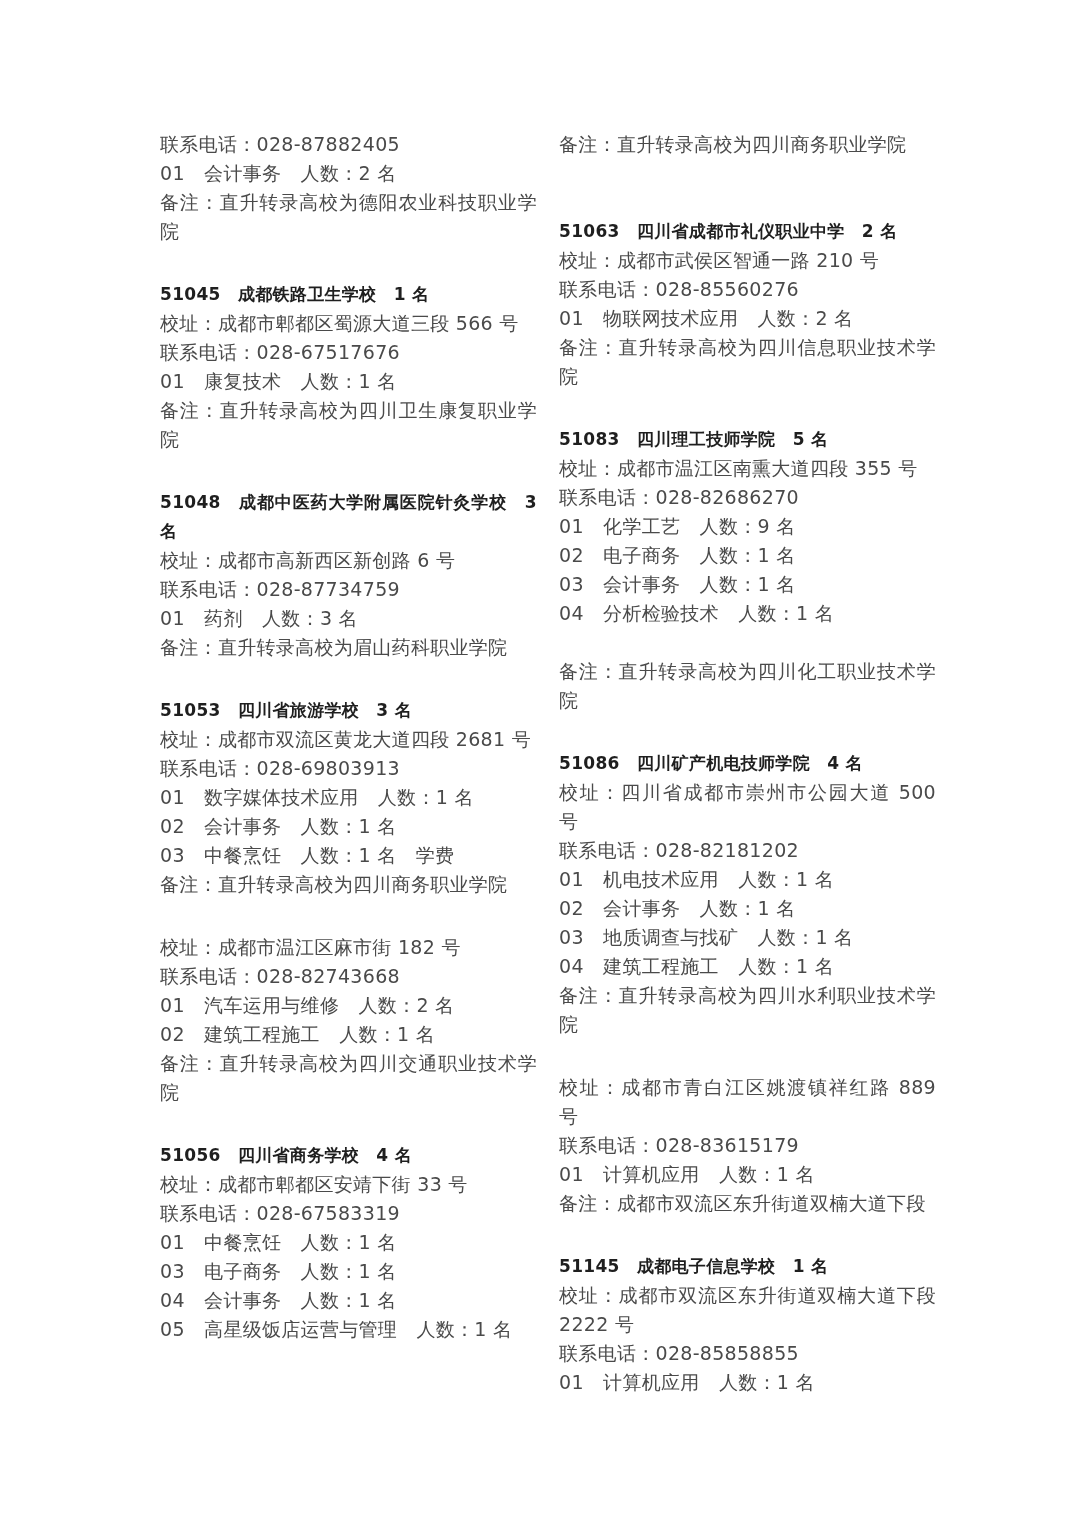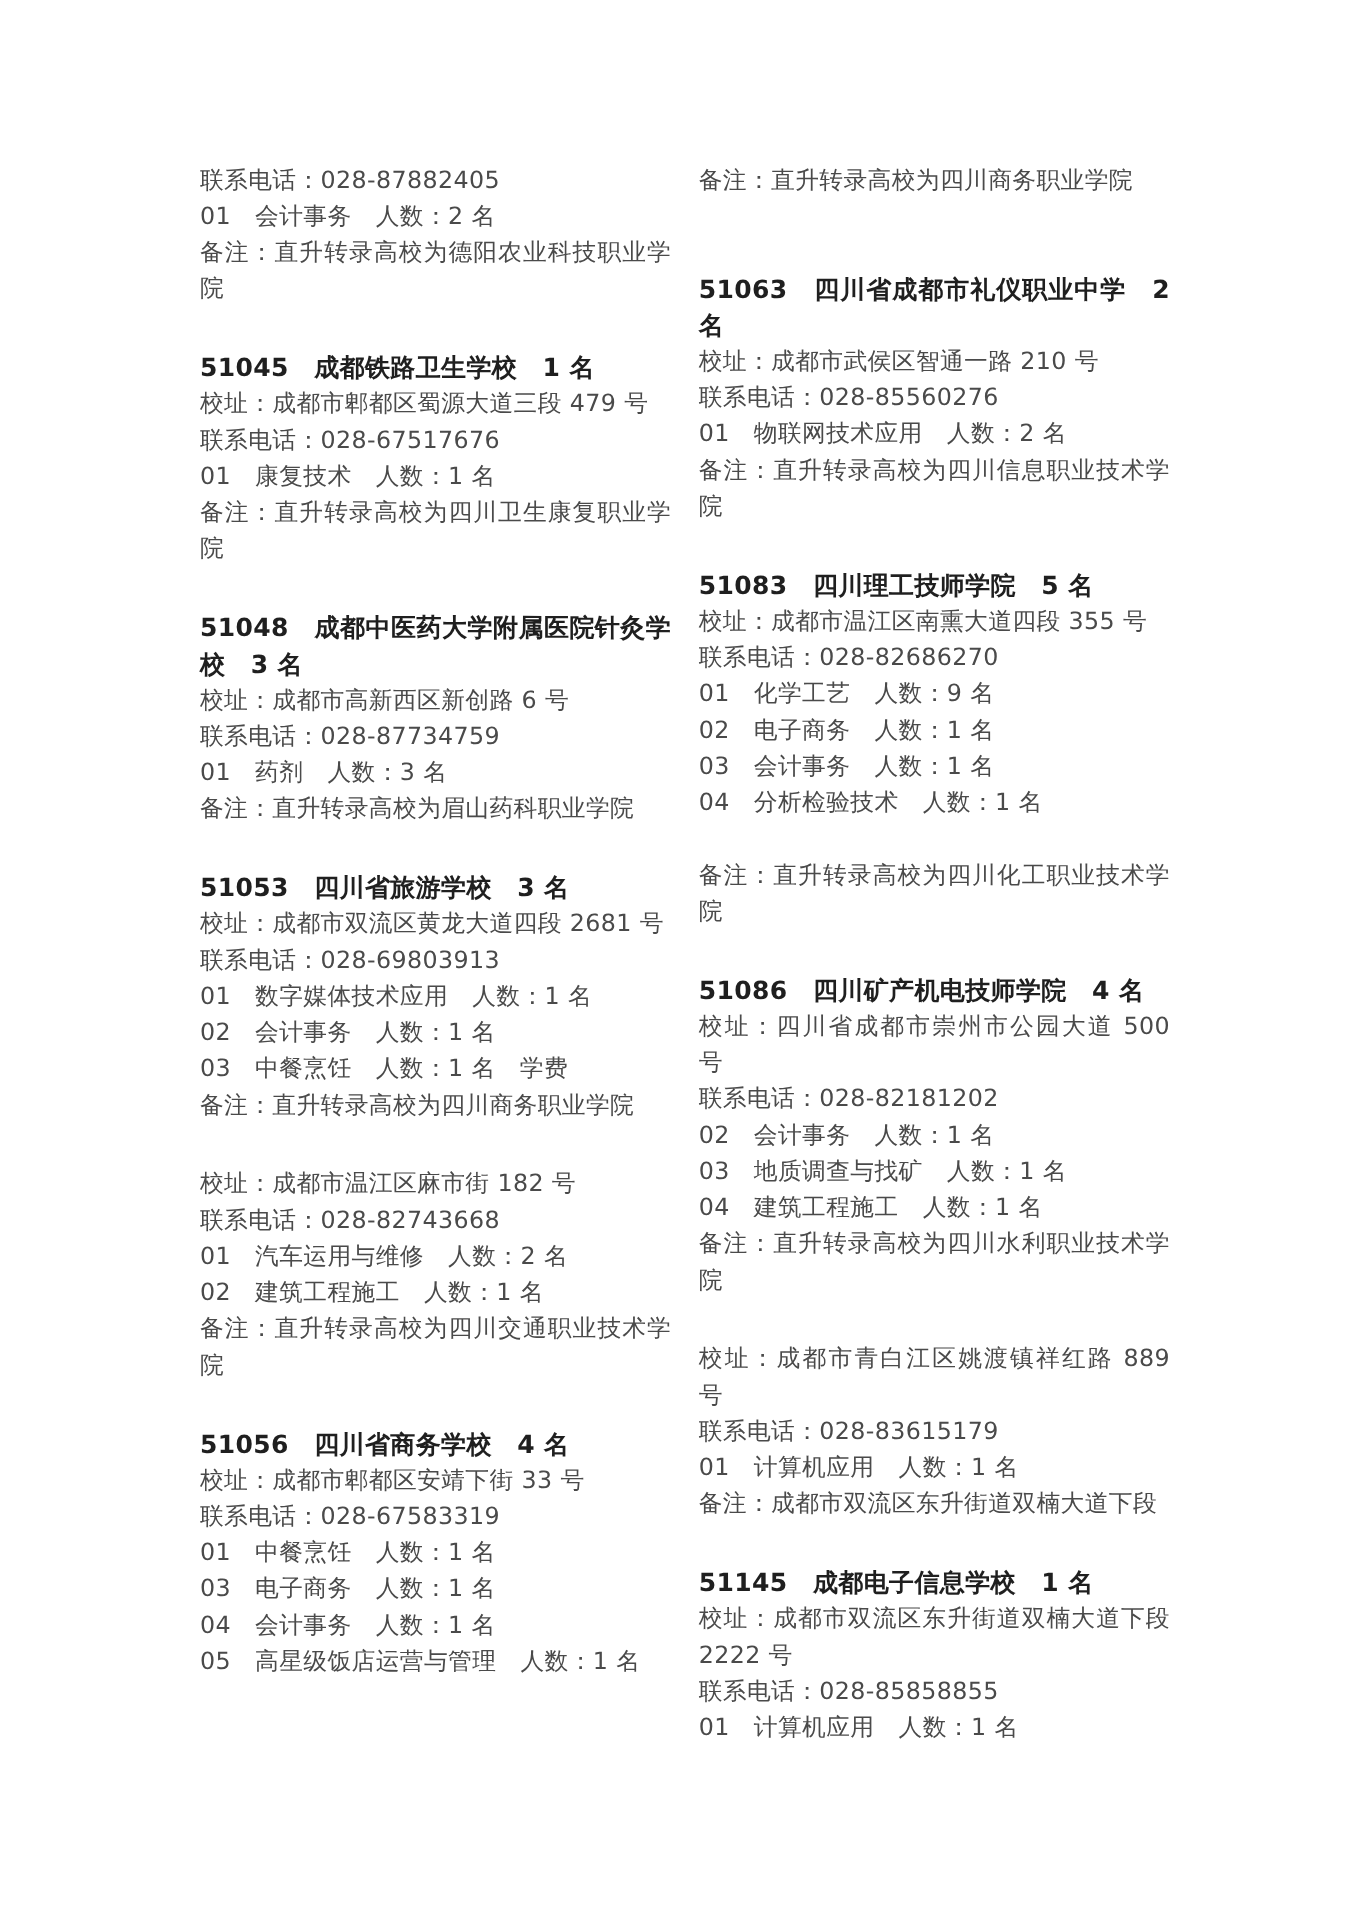--- a/index.html
+++ b/index.html
@@ -36,40 +36,40 @@
   p {
     margin: 0;
     font-size: 19px;
     line-height: 29px;
     color: #4a4a4a;
     text-align: justify;
     letter-spacing: 0.3px;
   }
   p.title {
     font-weight: bold;
-    font-size: 20px;
+    font-size: 17px;
     color: #1f1f1f;
   }
   p.spacer {
     min-height: 29px;
   }
 </style>
 </head>
 <body>
 
 <div class="page">
   <div class="col" id="col-left">
       <section class="block">
         <p class="line">联系电话：028-87882405</p>
         <p class="line">01　会计事务　人数：2 名</p>
         <p class="line">备注：直升转录高校为德阳农业科技职业学院</p>
       </section>
       <section class="block">
         <p class="title">51045　成都铁路卫生学校　1 名</p>
-        <p class="line">校址：成都市郫都区蜀源大道三段 479 号</p>
+        <p class="line">校址：成都市郫都区蜀源大道三段 566 号</p>
         <p class="line">联系电话：028-67517676</p>
         <p class="line">01　康复技术　人数：1 名</p>
         <p class="line">备注：直升转录高校为四川卫生康复职业学院</p>
       </section>
       <section class="block">
         <p class="title">51048　成都中医药大学附属医院针灸学校　3 名</p>
         <p class="line">校址：成都市高新西区新创路 6 号</p>
         <p class="line">联系电话：028-87734759</p>
         <p class="line">01　药剂　人数：3 名</p>
         <p class="line">备注：直升转录高校为眉山药科职业学院</p>
@@ -119,20 +119,21 @@
         <p class="line">02　电子商务　人数：1 名</p>
         <p class="line">03　会计事务　人数：1 名</p>
         <p class="line">04　分析检验技术　人数：1 名</p>
         <p class="line spacer">&nbsp;</p>
         <p class="line">备注：直升转录高校为四川化工职业技术学院</p>
       </section>
       <section class="block">
         <p class="title">51086　四川矿产机电技师学院　4 名</p>
         <p class="line">校址：四川省成都市崇州市公园大道 500 号</p>
         <p class="line">联系电话：028-82181202</p>
+        <p class="line">01　机电技术应用　人数：1 名</p>
         <p class="line">02　会计事务　人数：1 名</p>
         <p class="line">03　地质调查与找矿　人数：1 名</p>
         <p class="line">04　建筑工程施工　人数：1 名</p>
         <p class="line">备注：直升转录高校为四川水利职业技术学院</p>
       </section>
       <section class="block">
         <p class="line">校址：成都市青白江区姚渡镇祥红路 889 号</p>
         <p class="line">联系电话：028-83615179</p>
         <p class="line">01　计算机应用　人数：1 名</p>
         <p class="line">备注：成都市双流区东升街道双楠大道下段</p>

